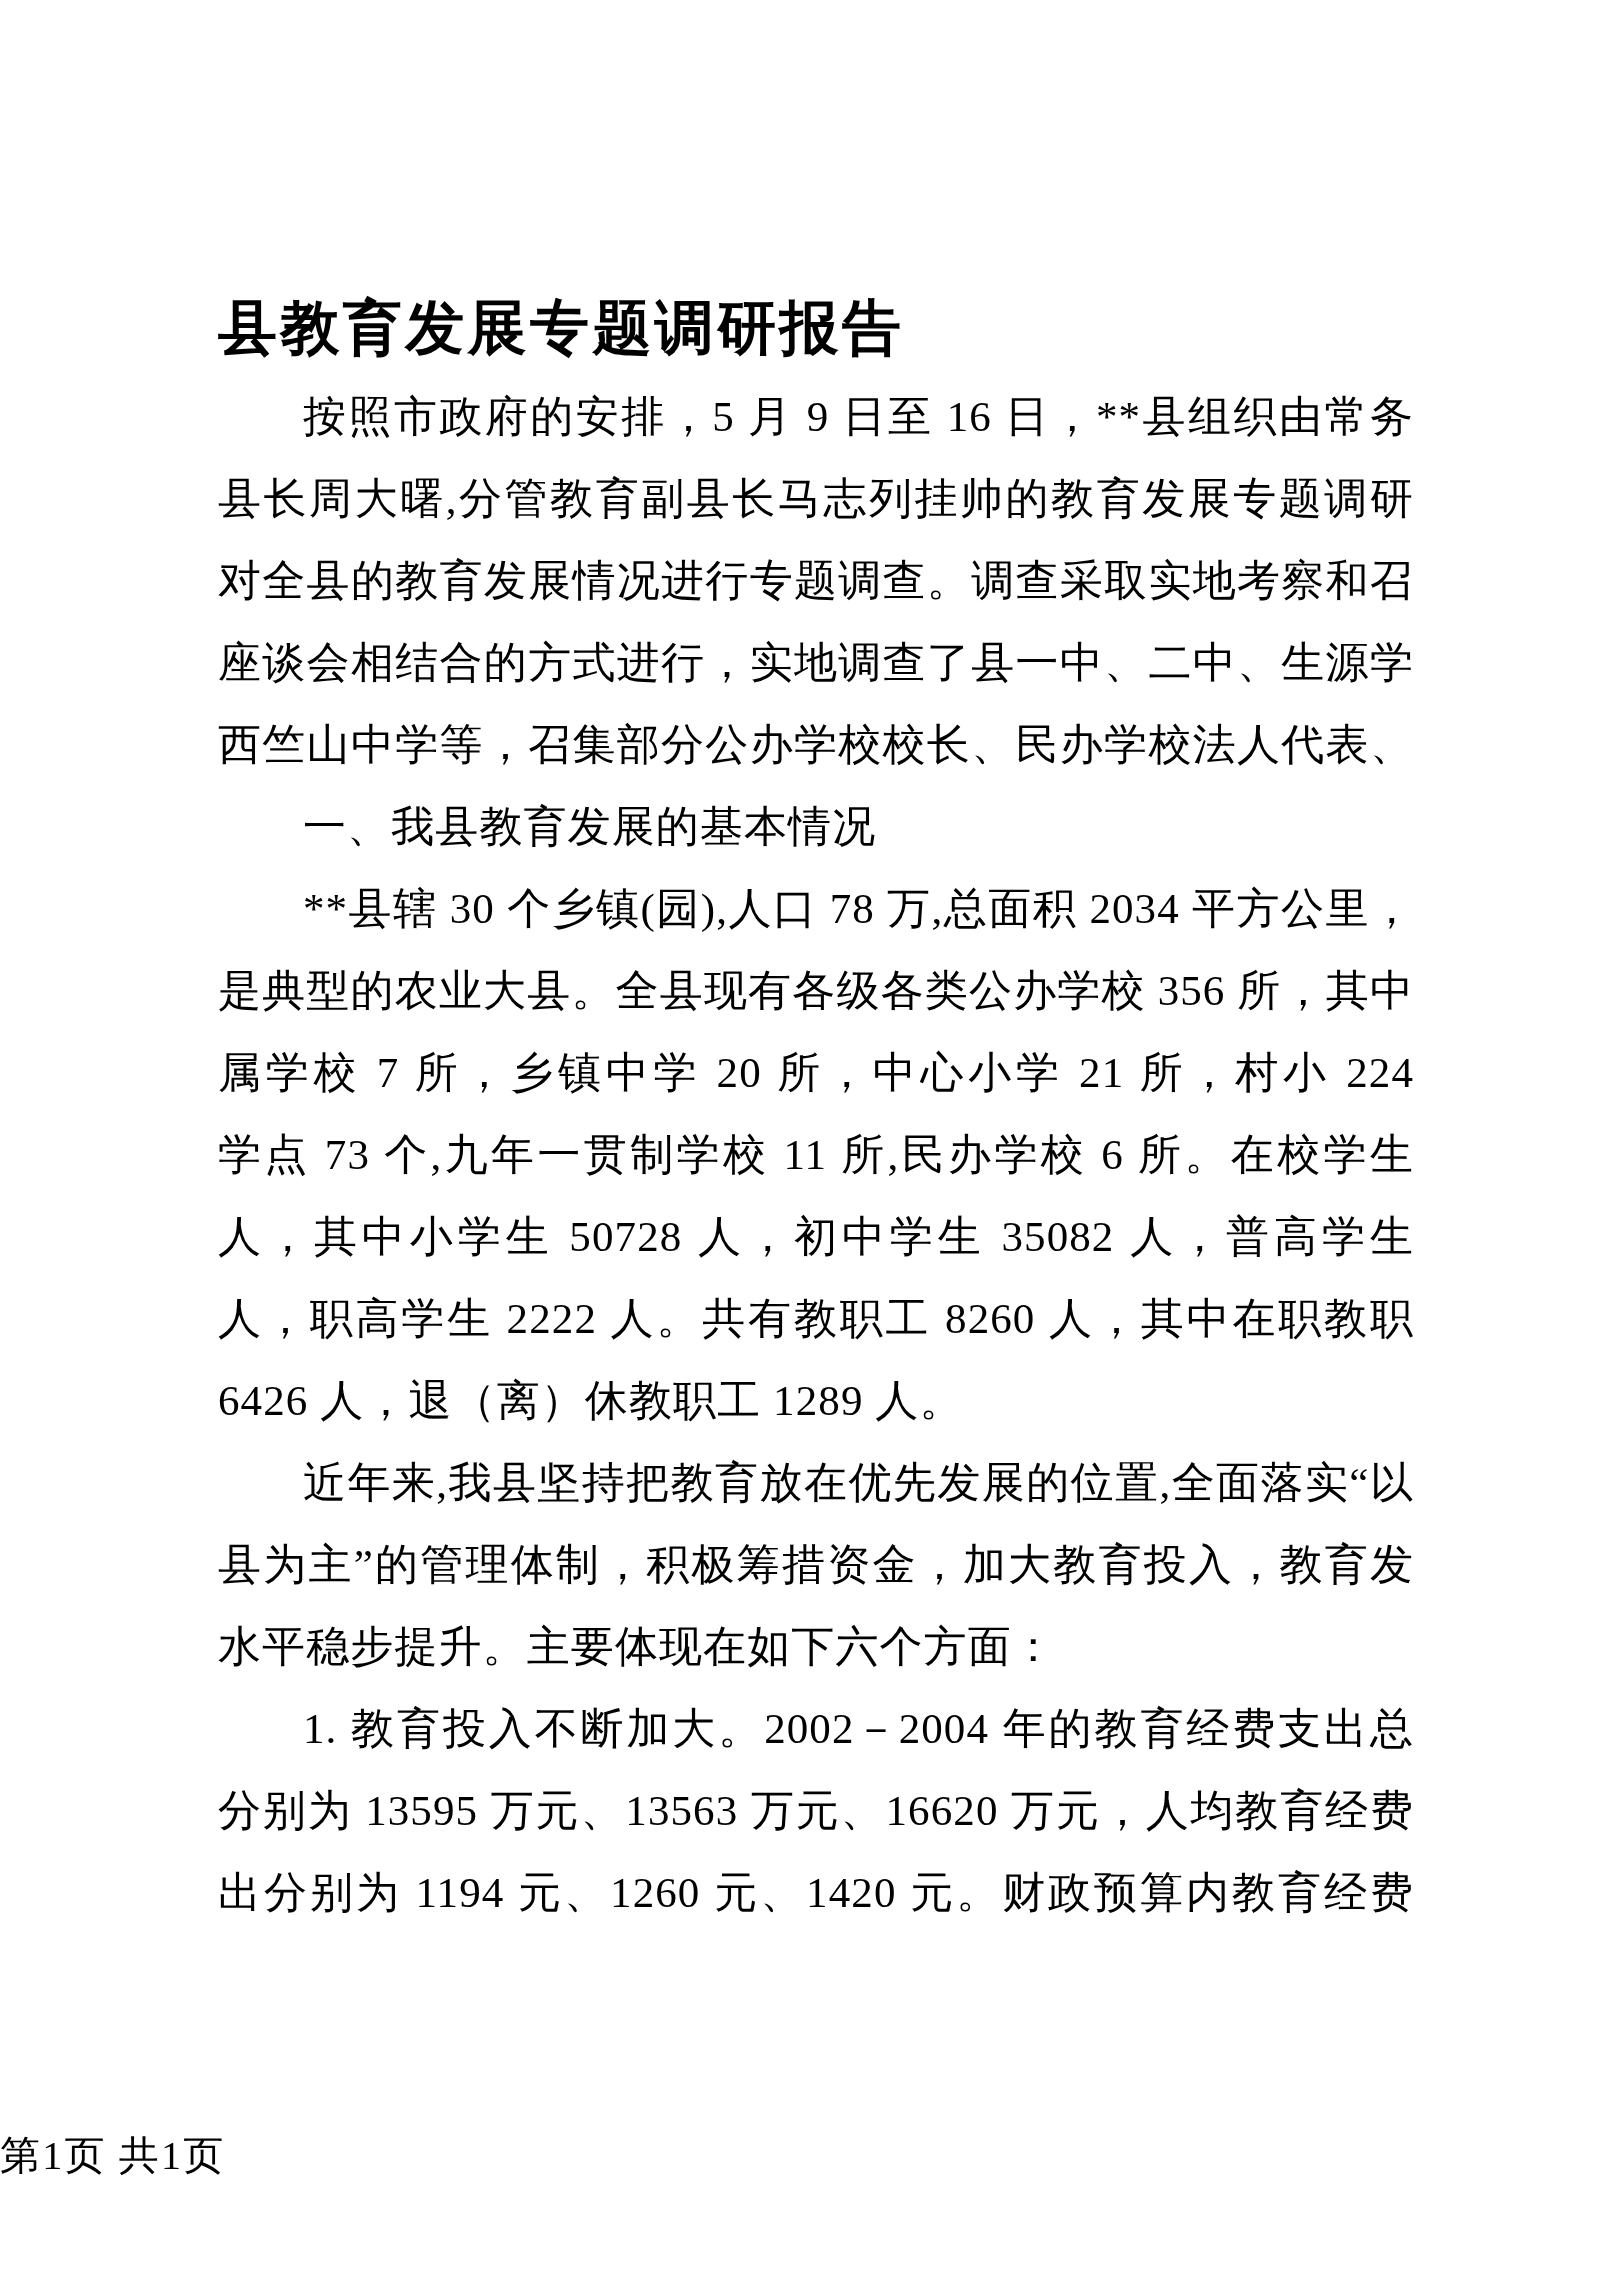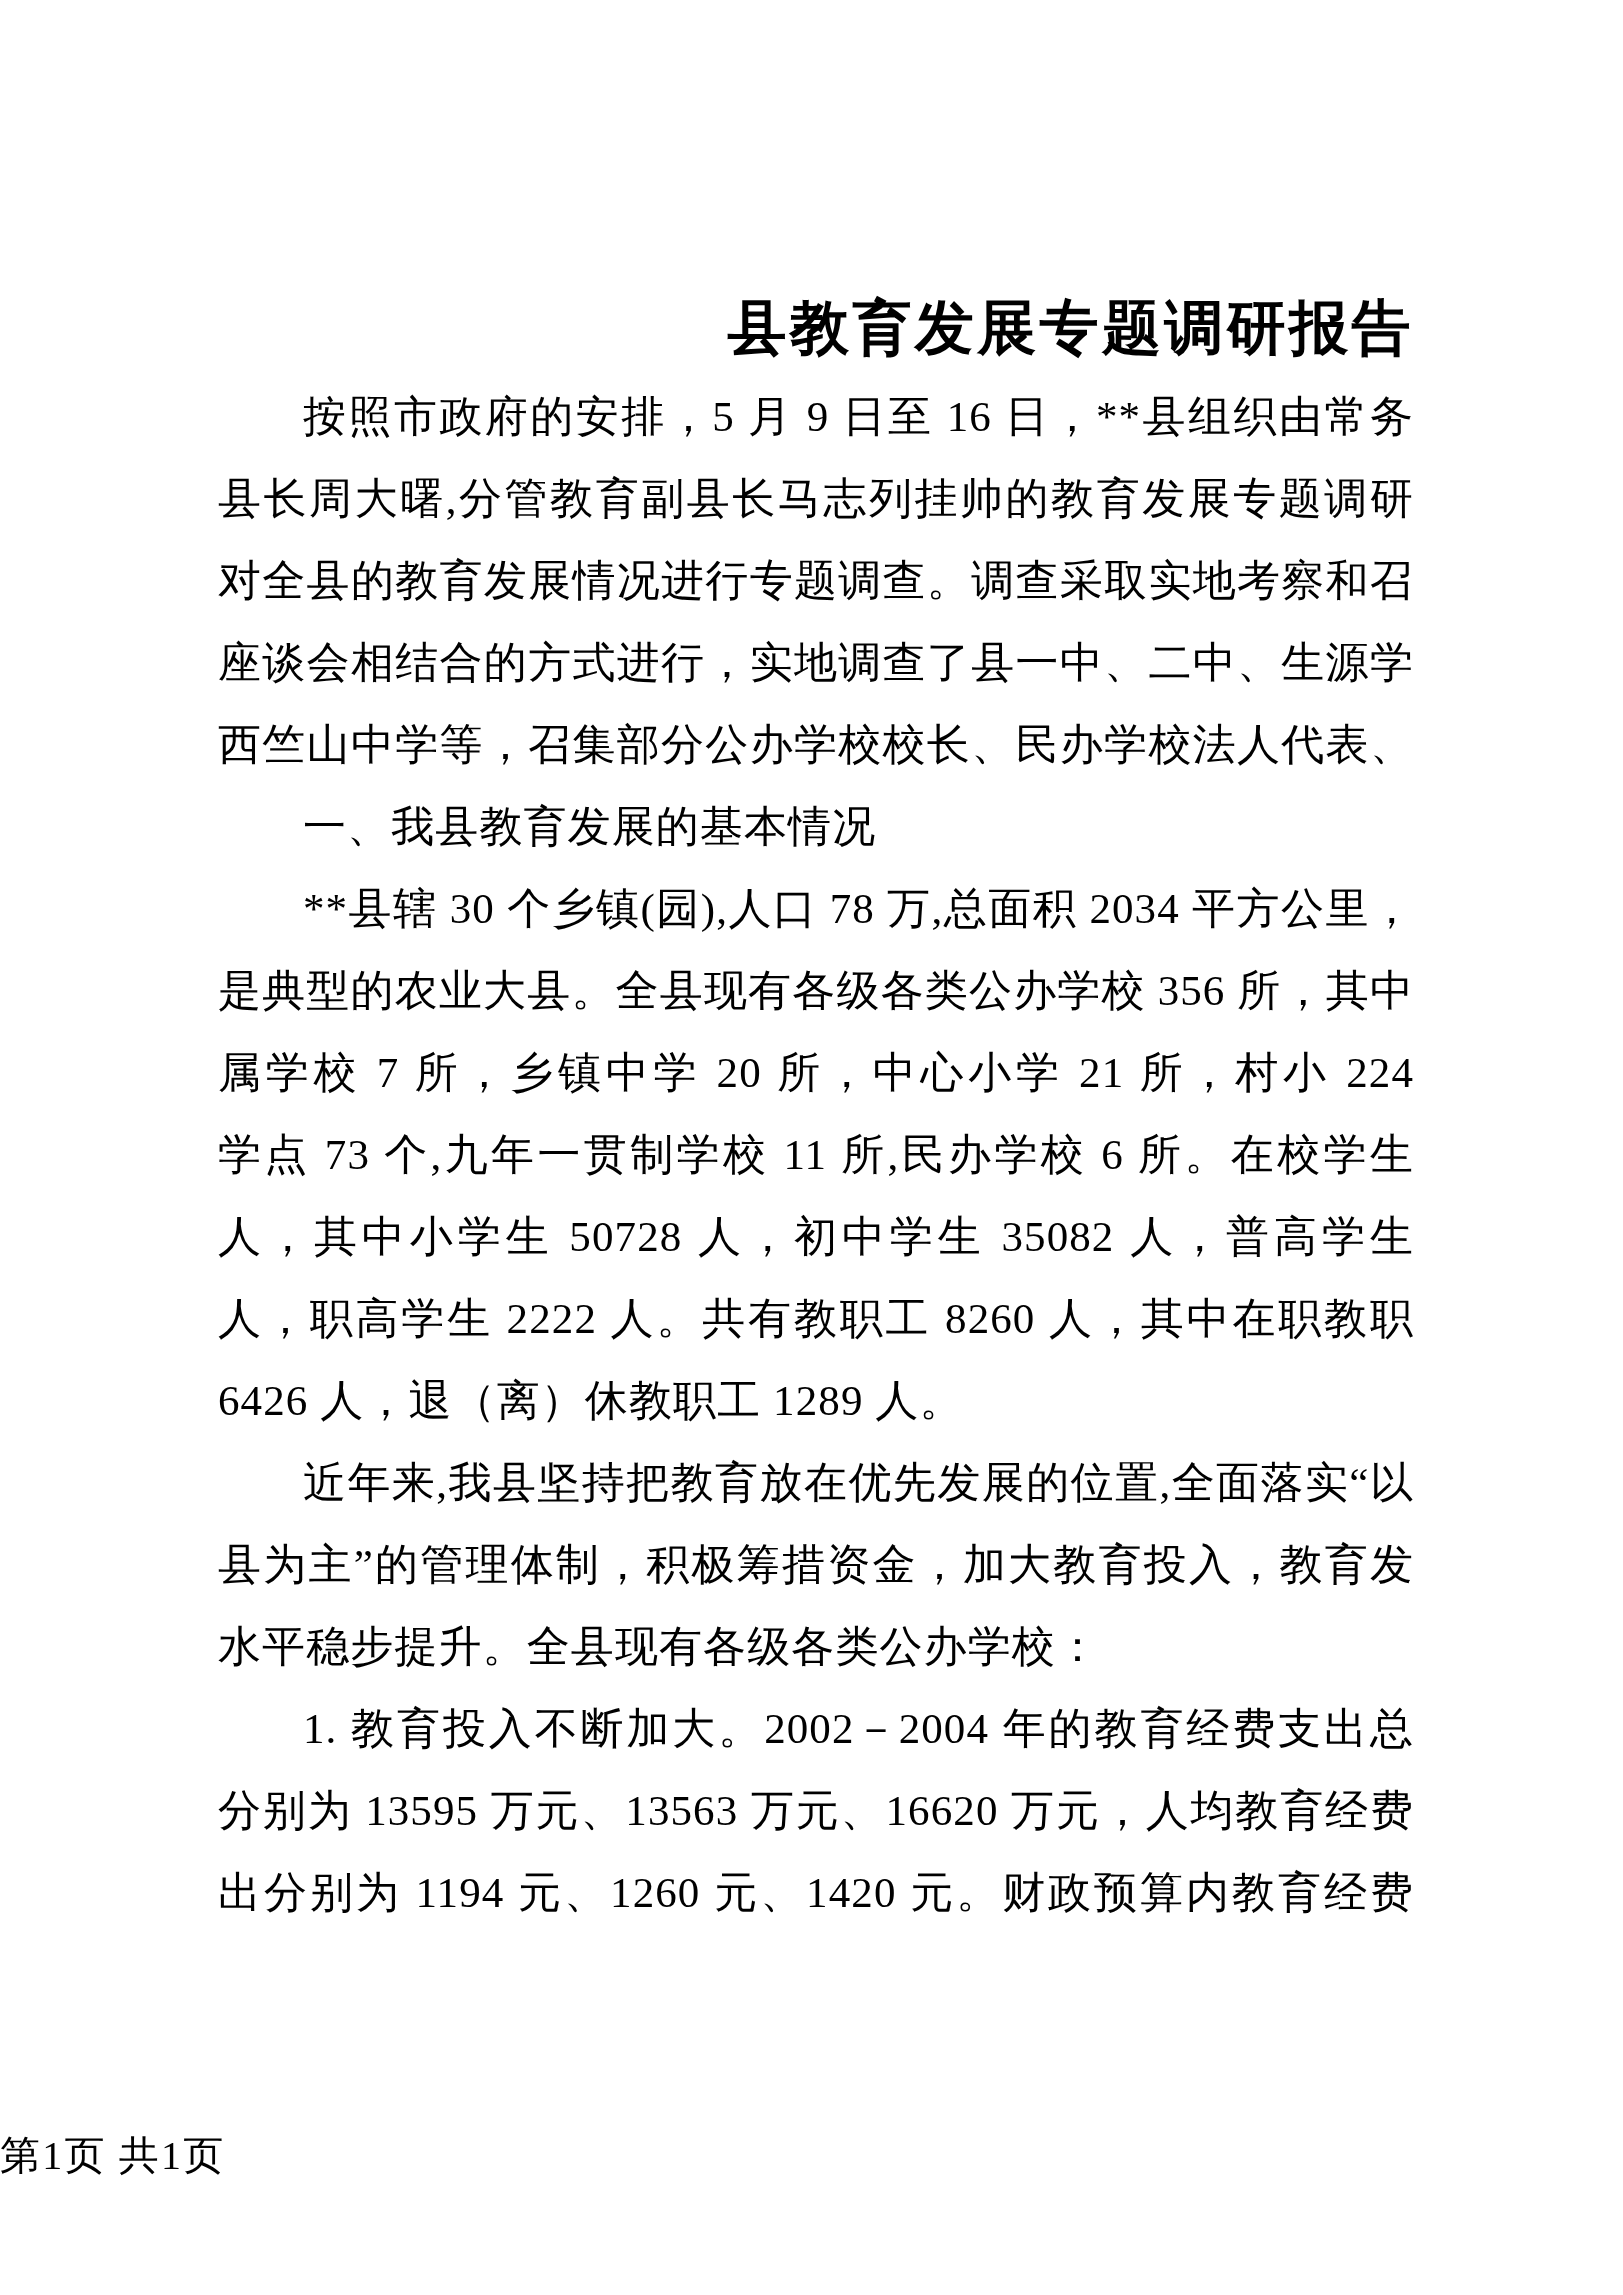--- a/index.html
+++ b/index.html
@@ -25,21 +25,21 @@
   .content {
     position: absolute;
     left: 218px;
     top: 0;
     width: 1196px;
   }
   .doc-title {
     margin-top: 287px;
     height: 82px;
     line-height: 82px;
-    text-align: right;
+    text-align: left;
     font-size: 59px;
     font-weight: bold;
     letter-spacing: 3.4px;
     white-space: nowrap;
   }
   .doc-body {
     margin-top: 6.7px;
   }
   .line {
     height: 82px;
@@ -82,21 +82,21 @@
         <div class="line ind">一、我县教育发展的基本情况</div>
         <div class="line j ind">**县辖 30 个乡镇(园),人口 78 万,总面积 2034 平方公里，</div>
         <div class="line j">是典型的农业大县。全县现有各级各类公办学校 356 所，其中县</div>
         <div class="line j">属学校 7 所，乡镇中学 20 所，中心小学 21 所，村小 224 所，教</div>
         <div class="line j">学点 73 个,九年一贯制学校 11 所,民办学校 6 所。在校学生 99648</div>
         <div class="line j">人，其中小学生 50728 人，初中学生 35082 人，普高学生 11616</div>
         <div class="line j">人，职高学生 2222 人。共有教职工 8260 人，其中在职教职员工</div>
         <div class="line">6426 人，退（离）休教职工 1289 人。</div>
         <div class="line j ind">近年来,我县坚持把教育放在优先发展的位置,全面落实“以</div>
         <div class="line j">县为主”的管理体制，积极筹措资金，加大教育投入，教育发展</div>
-        <div class="line">水平稳步提升。全县现有各级各类公办学校：</div>
+        <div class="line">水平稳步提升。主要体现在如下六个方面：</div>
         <div class="line j ind">1. 教育投入不断加大。2002－2004 年的教育经费支出总额</div>
         <div class="line j">分别为 13595 万元、13563 万元、16620 万元，人均教育经费支</div>
         <div class="line j">出分别为 1194 元、1260 元、1420 元。财政预算内教育经费拨款</div>
       </div>
   </div>
   <div class="footer">第1页 共1页</div>
 </div>
 
 
 </body></html>

